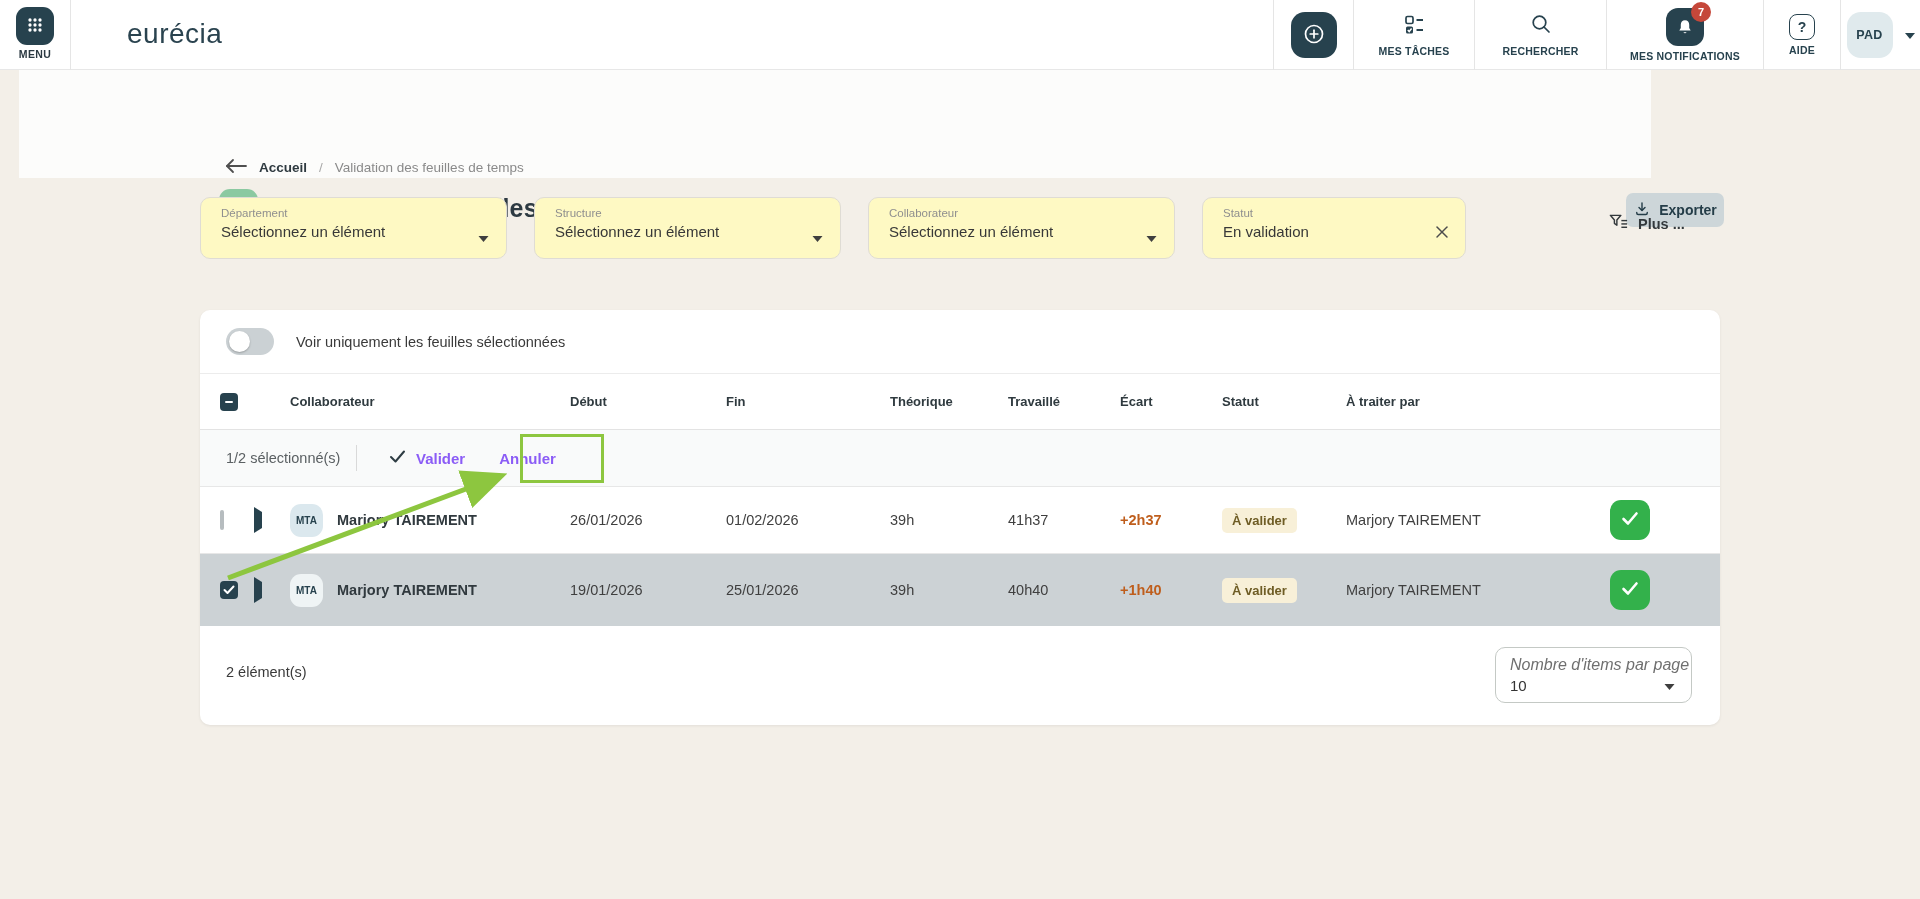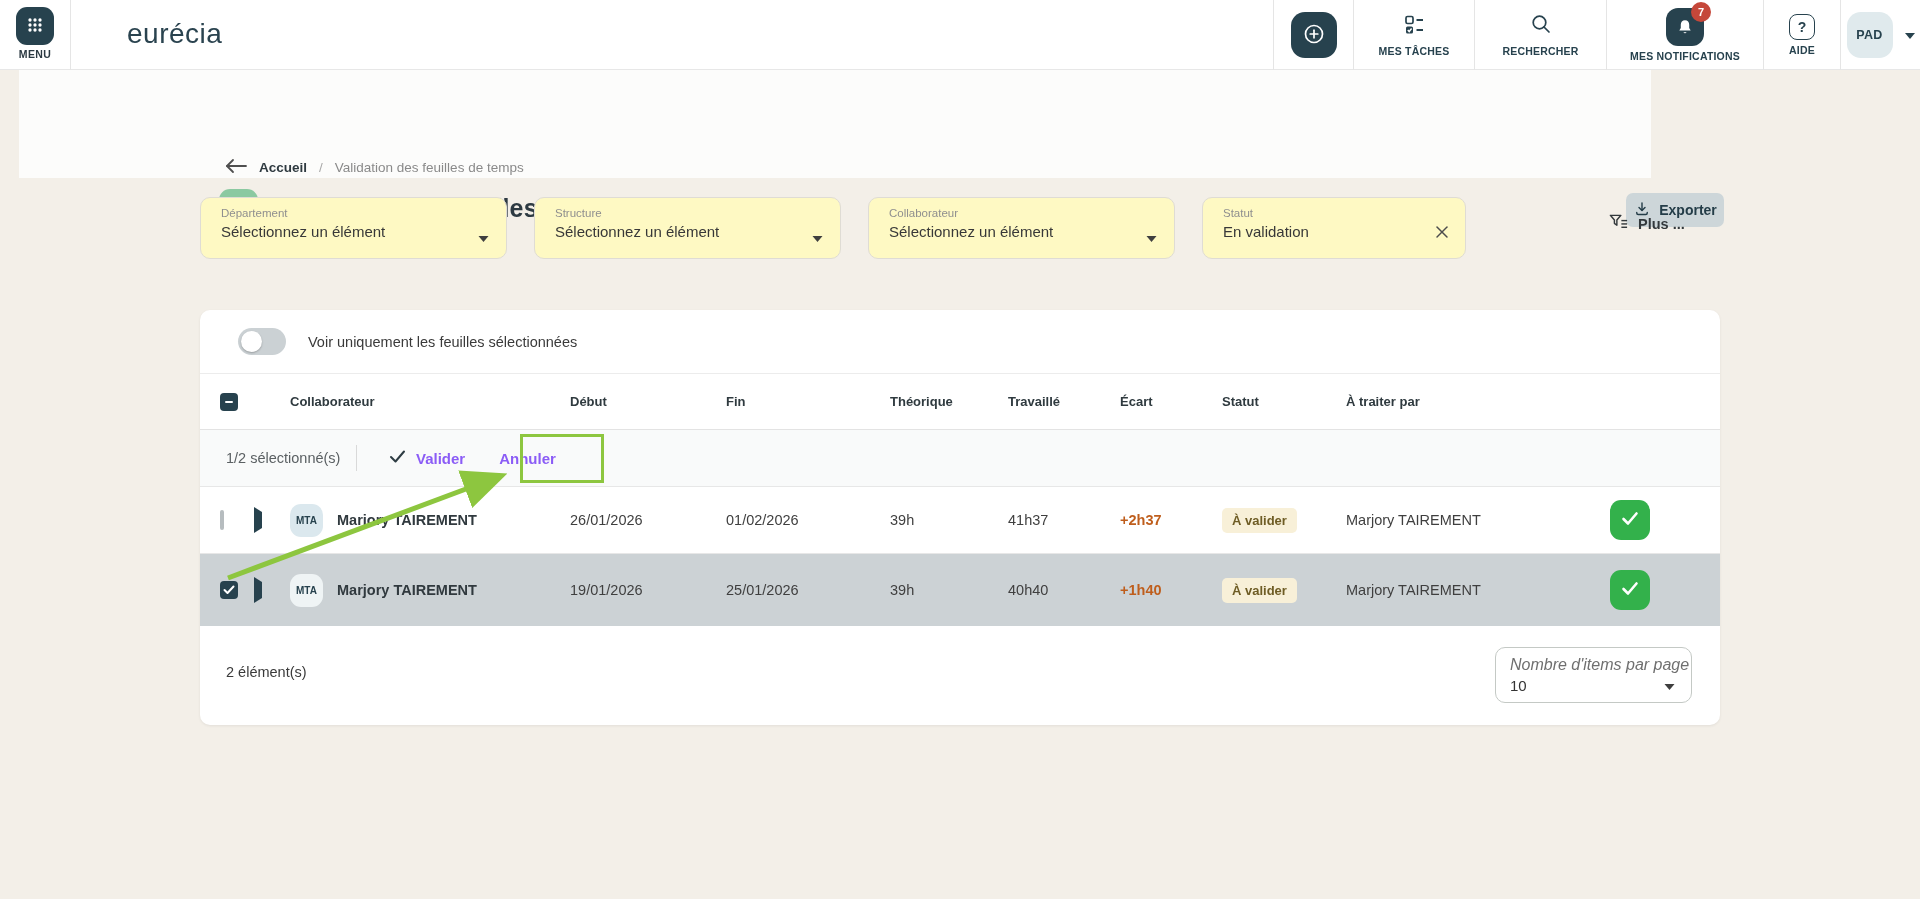--- a/index.html
+++ b/index.html
@@ -36,21 +36,21 @@
   
   .filter-box { position:absolute; top:197px; height:62px; background:#fef9c3; border:1px solid #dfdcd4; border-radius:10px; padding:9px 20px; cursor:pointer; }
   .filter-label { font-size:11.5px; color:#8f8f8f; }
   .filter-value { font-size:15px; color:#383838; margin-top:4px; white-space:nowrap; }
   .filter-caret { position:absolute; right:17px; top:31px; }
   .filter-x { position:absolute; right:15px; top:26px; }
   .plus-more { position:absolute; left:1608px; top:212px; display:flex; align-items:center; gap:9px; font-size:14.5px; font-weight:700; color:#33393c; cursor:pointer; }
 
   
   .card { position:absolute; left:200px; top:310px; width:1520px; height:415px; background:#fff; border-radius:10px; box-shadow:0 1px 3px rgba(0,0,0,.07); }
-  .toggle-row { height:64px; border-bottom:1px solid #ececec; display:flex; align-items:center; padding-left:38px; gap:22px; }
+  .toggle-row { height:64px; border-bottom:1px solid #ececec; display:flex; align-items:center; padding-left:26px; gap:22px; }
   .toggle { width:48px; height:27px; border-radius:14px; background:#cbd1d4; position:relative; cursor:pointer; }
   .toggle-knob { position:absolute; left:3px; top:3px; width:21px; height:21px; border-radius:50%; background:#fff; box-shadow:0 1px 2px rgba(0,0,0,.25); }
   .toggle-label { font-size:14.5px; color:#3a3a3a; }
 
   .grid-row { display:grid; grid-template-columns:46px 36px 288px 156px 164px 118px 112px 102px 124px 214px 1fr; align-items:center; }
   .head-row { height:56px; border-bottom:1px solid #e3e3e3; font-size:13px; font-weight:700; color:#2f3a3f; }
   .cell-name-pad { padding-left:8px; }
   .cb { width:18px; height:18px; border-radius:4px; margin-left:20px; cursor:pointer; }
   .cb-empty { border:2px solid #b6bcbf; background:#fff; }
   .cb-dark { background:#27424e; display:flex; align-items:center; justify-content:center; }

